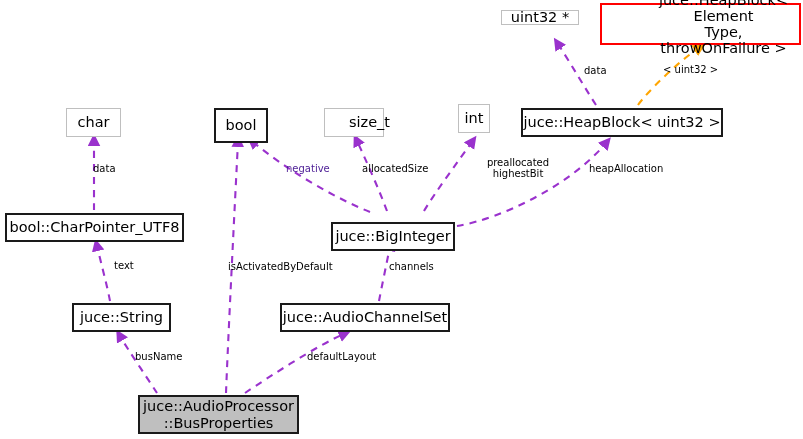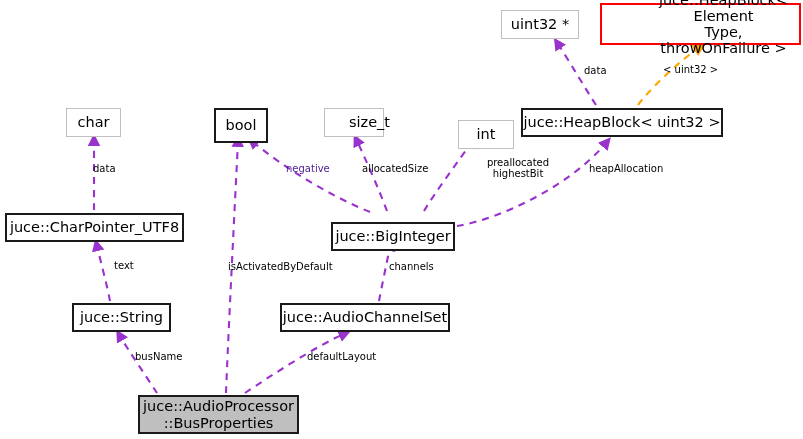--- a/index.html
+++ b/index.html
@@ -77,29 +77,29 @@
         <path d="M 457,226 C 500,219 570,186 606,143" fill="none" stroke="#9a32cd" stroke-width="2.1" stroke-dasharray="7,6" marker-end="url(#arrow-usage)"></path>
         <path d="M 110,301 C 107,285 101,263 97,246" fill="none" stroke="#9a32cd" stroke-width="2.1" stroke-dasharray="7,6" marker-end="url(#arrow-usage)"></path>
         <path d="M 226,393 C 228,340 235,200 238,142" fill="none" stroke="#9a32cd" stroke-width="2.1" stroke-dasharray="7,6" marker-end="url(#arrow-usage)"></path>
         <path d="M 379,301 C 382,285 387,262 390,246" fill="none" stroke="#9a32cd" stroke-width="2.1" stroke-dasharray="7,6" marker-end="url(#arrow-usage)"></path>
         <path d="M 157,393 C 146,376 128,350 120,336" fill="none" stroke="#9a32cd" stroke-width="2.1" stroke-dasharray="7,6" marker-end="url(#arrow-usage)"></path>
         <path d="M 245,393 C 272,375 318,345 344,334" fill="none" stroke="#9a32cd" stroke-width="2.1" stroke-dasharray="7,6" marker-end="url(#arrow-usage)"></path>
       </g>
   </svg>
 
   <div id="node-layer">
-      <div class="node b-thin" style="left: 501px; top: 10px; width: 78px; height: 29px; border-color: rgb(191, 191, 191);"><span>uint32 *</span></div>
+      <div class="node b-thin" style="left: 501px; top: 10px; width: 78px; height: 15px; border-color: rgb(191, 191, 191);"><span>uint32 *</span></div>
       <div class="node b-red" style="left: 600px; top: 3px; width: 201px; height: 42px; border-color: rgb(255, 0, 0);"><span>juce::HeapBlock&lt; Element
 Type, throwOnFailure &gt;</span></div>
       <div class="node b-thin" style="left: 66px; top: 108px; width: 55px; height: 29px; border-color: rgb(191, 191, 191);"><span>char</span></div>
       <div class="node b-thick" style="left: 214px; top: 108px; width: 54px; height: 35px; border-color: rgb(26, 26, 26);"><span>bool</span></div>
       <div class="node b-thin" style="left: 324px; top: 108px; width: 60px; height: 29px; border-color: rgb(191, 191, 191); padding-left: 31px;"><span>size_t</span></div>
-      <div class="node b-thin" style="left: 458px; top: 120px; width: 56px; height: 29px; border-color: rgb(191, 191, 191);"><span>int</span></div>
+      <div class="node b-thin" style="left: 458px; top: 104px; width: 32px; height: 29px; border-color: rgb(191, 191, 191);"><span>int</span></div>
       <div class="node b-thick" style="left: 521px; top: 108px; width: 202px; height: 29px; border-color: rgb(26, 26, 26);"><span>juce::HeapBlock&lt; uint32 &gt;</span></div>
-      <div class="node b-thick" style="left: 5px; top: 213px; width: 179px; height: 29px; border-color: rgb(26, 26, 26);"><span>juce::CharPointer_UTF8</span></div>
+      <div class="node b-thick" style="left: 5px; top: 213px; width: 179px; height: 29px; border-color: rgb(26, 26, 26);"><span>bool::CharPointer_UTF8</span></div>
       <div class="node b-thick" style="left: 331px; top: 222px; width: 124px; height: 29px; border-color: rgb(26, 26, 26);"><span>juce::BigInteger</span></div>
       <div class="node b-thick" style="left: 72px; top: 303px; width: 99px; height: 29px; border-color: rgb(26, 26, 26);"><span>juce::String</span></div>
       <div class="node b-thick" style="left: 280px; top: 303px; width: 170px; height: 29px; border-color: rgb(26, 26, 26);"><span>juce::AudioChannelSet</span></div>
       <div class="node b-thick filled" style="left: 138px; top: 395px; width: 161px; height: 39px; border-color: rgb(26, 26, 26); background: rgb(191, 191, 191);"><span>juce::AudioProcessor
 ::BusProperties</span></div>
     </div>
   <div id="label-layer">
       <div class="edge-label" style="left: 584px; top: 65px; width: 60px; text-align: left; color: rgb(0, 0, 0);">data</div>
       <div class="edge-label" style="left: 663px; top: 64px; width: 90px; text-align: left; color: rgb(0, 0, 0);">&lt; uint32 &gt;</div>
       <div class="edge-label" style="left: 93px; top: 163px; width: 50px; text-align: left; color: rgb(0, 0, 0);">data</div>

